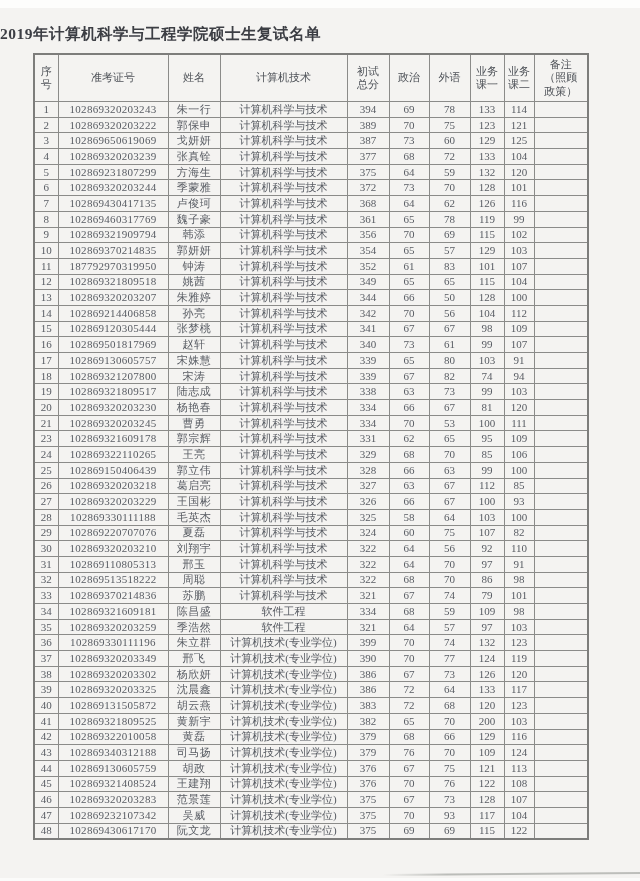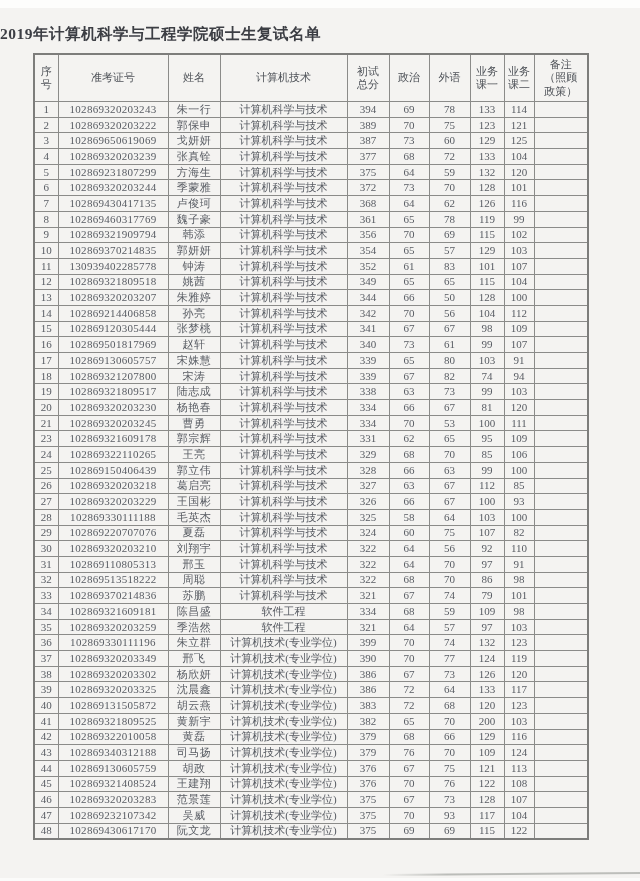--- a/index.html
+++ b/index.html
@@ -218,21 +218,21 @@
           <td class="c-major">计算机科学与技术</td>
           <td class="c-total">354</td>
           <td class="c-politics">65</td>
           <td class="c-foreign">57</td>
           <td class="c-course1">129</td>
           <td class="c-course2">103</td>
           <td class="c-remark"></td>
         </tr>
         <tr>
           <td class="c-index">11</td>
-          <td class="c-ticket">130939402285778</td>
+          <td class="c-ticket">187792970319950</td>
           <td class="c-name">钟涛</td>
           <td class="c-major">计算机科学与技术</td>
           <td class="c-total">352</td>
           <td class="c-politics">61</td>
           <td class="c-foreign">83</td>
           <td class="c-course1">101</td>
           <td class="c-course2">107</td>
           <td class="c-remark"></td>
         </tr>
         <tr>

